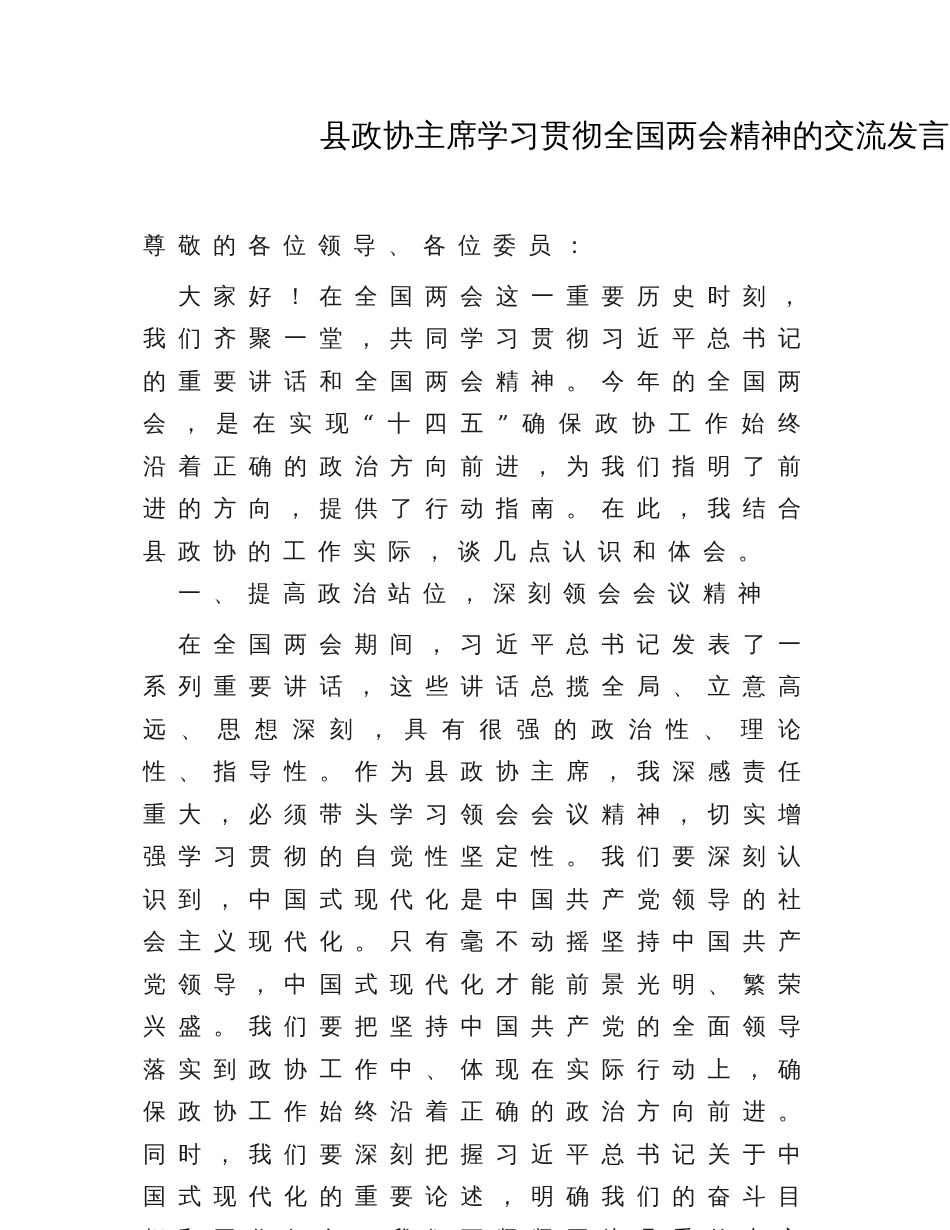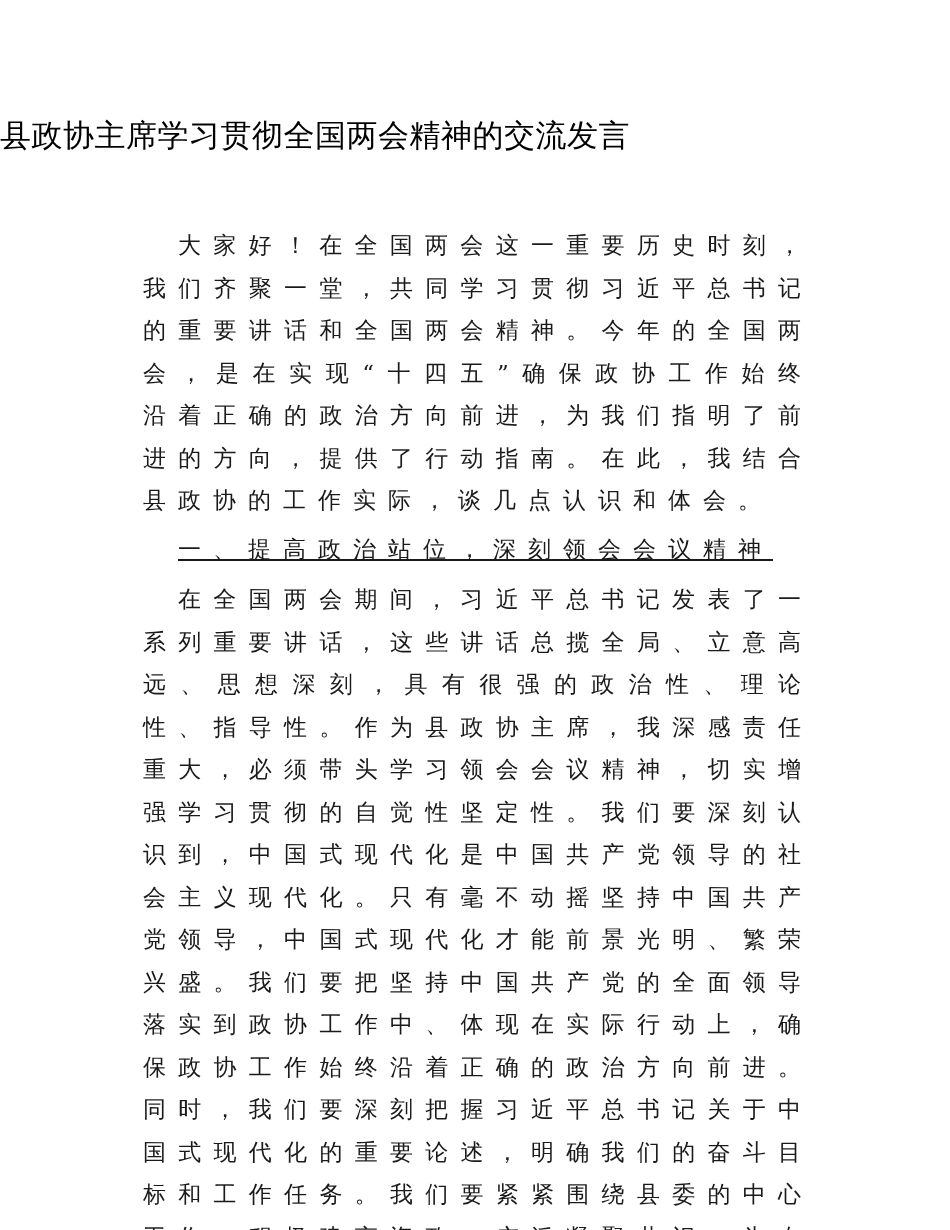--- a/index.html
+++ b/index.html
@@ -20,21 +20,21 @@
     top: 0;
     width: 950px;
     height: 1230px;
     background: #ffffff;
   }
   .title {
     position: absolute;
     left: 0;
     top: 113px;
     width: 950px;
-    text-align: left;
+    text-align: right;
     font-family: "DejaVu Sans", "Liberation Sans", sans-serif;
     font-size: 31px;
     line-height: 44px;
     letter-spacing: 0.5px;
     color: #000000;
     margin: 0;
     font-weight: normal;
   }
   .body-text {
     position: absolute;
@@ -55,32 +55,32 @@
   }
   .para.salutation {
     margin-bottom: 8px;
     text-indent: 0;
   }
   .para.indent {
     text-indent: 35px;
   }
   .para.heading {
     text-indent: 35px;
-    margin-top: 6px;
+    margin-top: 0;
     margin-bottom: 8px;
-    text-decoration: underline;
   }
 </style>
 </head>
 <body>
 
 <div class="page">
   <h1 class="title">县政协主席学习贯彻全国两会精神的交流发言</h1>
 
   <div class="body-text">
+    <p class="para salutation">尊敬的各位领导、各位委员：</p>
 
     <p class="para indent">大家好！在全国两会这一重要历史时刻，我们齐聚一堂，共同学习贯彻习近平总书记的重要讲话和全国两会精神。今年的全国两会，是在实现“十四五”确保政协工作始终沿着正确的政治方向前进，为我们指明了前进的方向，提供了行动指南。在此，我结合县政协的工作实际，谈几点认识和体会。</p>
 
     <p class="para heading">一、提高政治站位，深刻领会会议精神</p>
 
     <p class="para indent">在全国两会期间，习近平总书记发表了一系列重要讲话，这些讲话总揽全局、立意高远、思想深刻，具有很强的政治性、理论性、指导性。作为县政协主席，我深感责任重大，必须带头学习领会会议精神，切实增强学习贯彻的自觉性坚定性。我们要深刻认识到，中国式现代化是中国共产党领导的社会主义现代化。只有毫不动摇坚持中国共产党领导，中国式现代化才能前景光明、繁荣兴盛。我们要把坚持中国共产党的全面领导落实到政协工作中、体现在实际行动上，确保政协工作始终沿着正确的政治方向前进。同时，我们要深刻把握习近平总书记关于中国式现代化的重要论述，明确我们的奋斗目标和工作任务。我们要紧紧围绕县委的中心工作，积极建言资政，广泛凝聚共识，为奋力谱写中国式现代化 XX 实践崭新篇章作出新的更大贡献。</p>
   </div>
 </div>
 
 </body></html>

